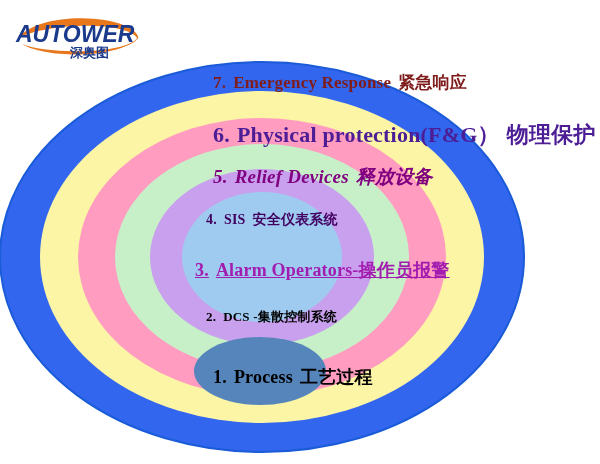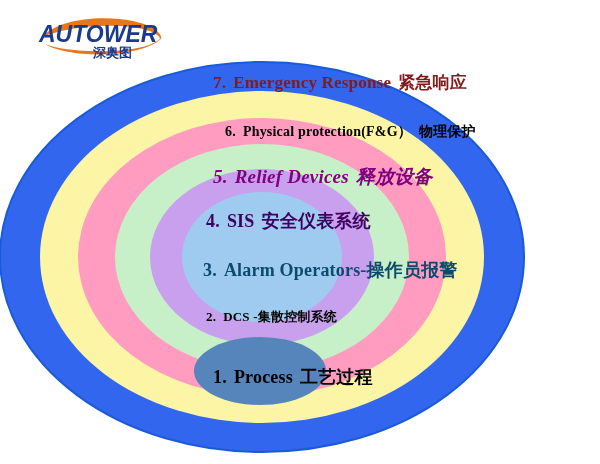--- a/index.html
+++ b/index.html
@@ -15,21 +15,20 @@
     position: relative;
   }
 
   
   #logo {
     position: absolute;
     left: 14px;
     top: 12px;
     width: 140px;
     height: 48px;
-    margin-left: 23px;
   }
   #logo svg { display: block; }
 
   
   #diagram {
     position: absolute;
     left: 0;
     top: 0;
     width: 600px;
     height: 464px;
@@ -42,24 +41,24 @@
     white-space: nowrap;
     font-family: "Liberation Serif", serif;
     font-weight: bold;
     line-height: 1;
     letter-spacing: 0.2px;
   }
   .lbl-en { font-family: "Liberation Serif", serif; }
   .lbl-cn { font-family: "DejaVu Sans", sans-serif; font-weight: bold; }
 
   #label-7 { left: 213px; top: 74px;  font-size: 17px; color: #7f1d1d; }
-  #label-6 { left: 213px; top: 124px; font-size: 14px; color: #000000; margin-left: 12px; }
+  #label-6 { left: 213px; top: 124px; font-size: 22px; color: #4c1d95; }
   #label-5 { left: 213px; top: 167px; font-size: 19px; color: #800080; font-style: italic; }
-  #label-4 { left: 206px; top: 212px; font-size: 18px; color: #400060; }
-  #label-3 { left: 203px; top: 261px; font-size: 18px; color: #0c4a6e; }
+  #label-4 { left: 206px; top: 212px; font-size: 14px; color: #400060; }
+  #label-3 { left: 195px; top: 261px; font-size: 18px; color: #a21caf; text-decoration: underline; }
   #label-2 { left: 206px; top: 310px; font-size: 13px; color: #000000; }
   #label-1 { left: 213px; top: 368px; font-size: 18px; color: #000000; text-align: center; }
 
   .layer-label .sep { display: inline-block; width: 7px; }
 </style>
 </head>
 <body>
 
 <div id="logo">
   <svg width="140" height="48" viewBox="0 0 140 48" xmlns="http://www.w3.org/2000/svg">

